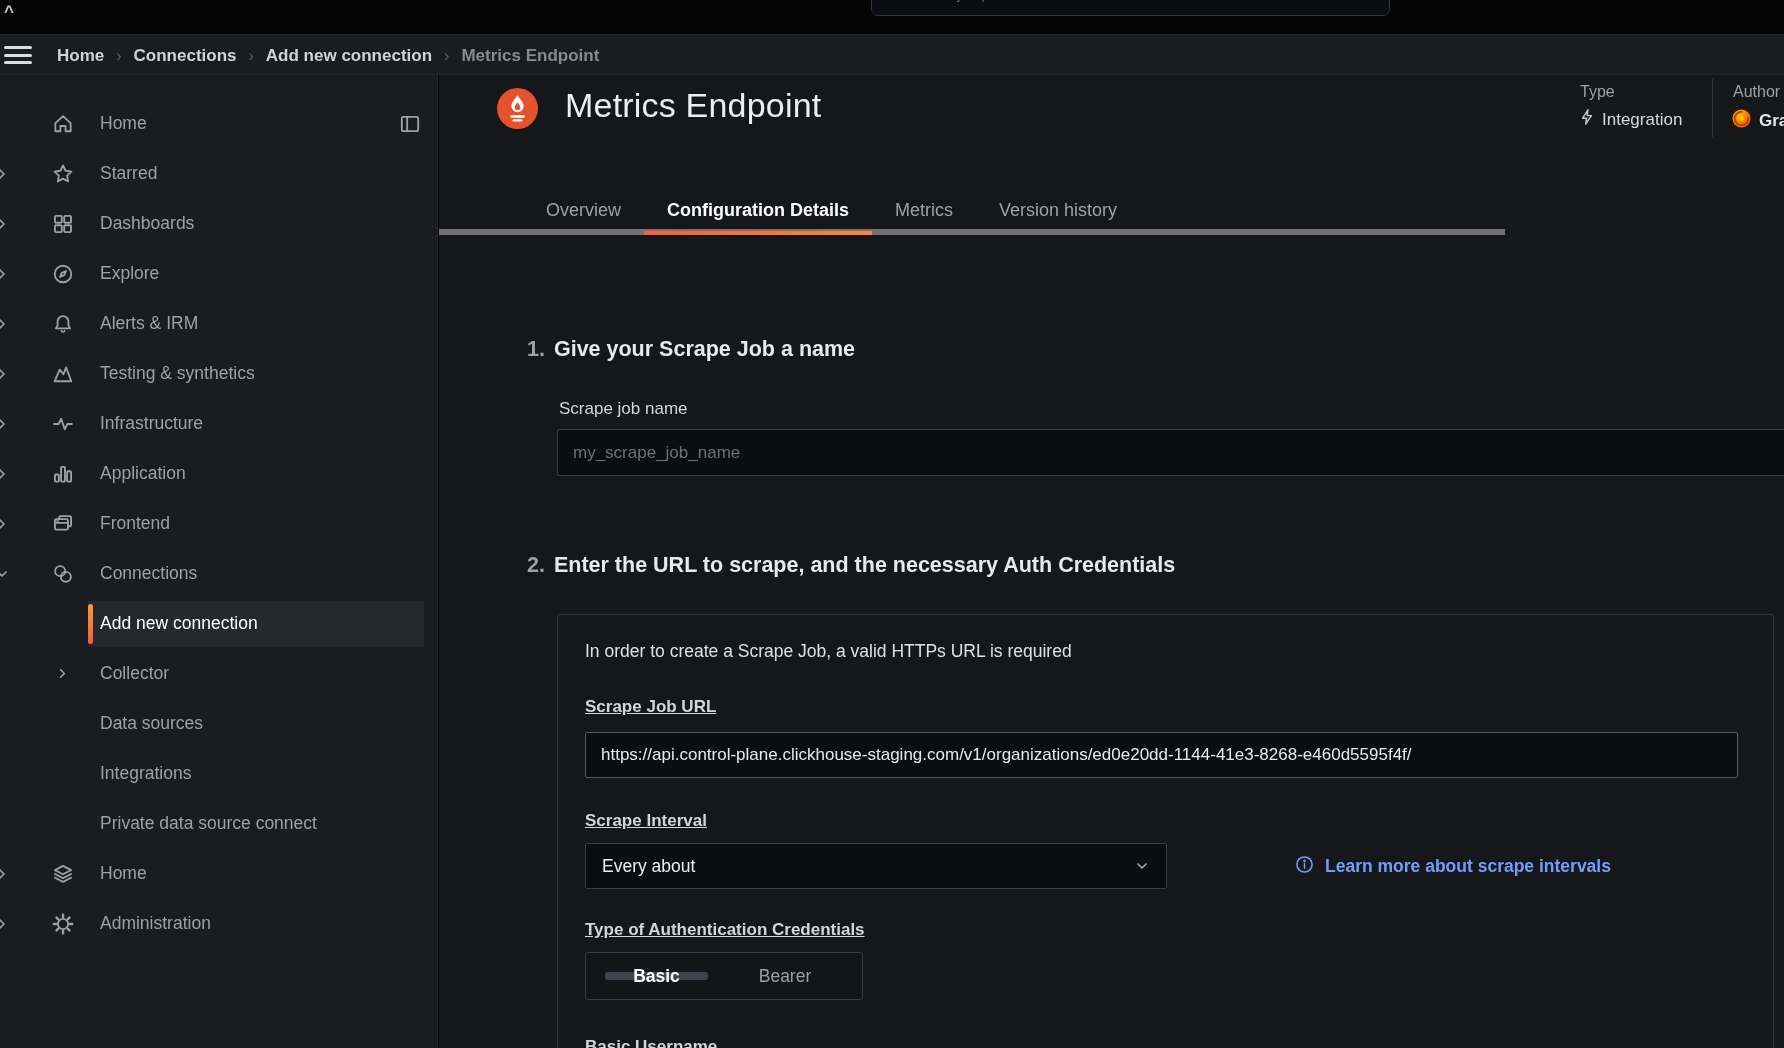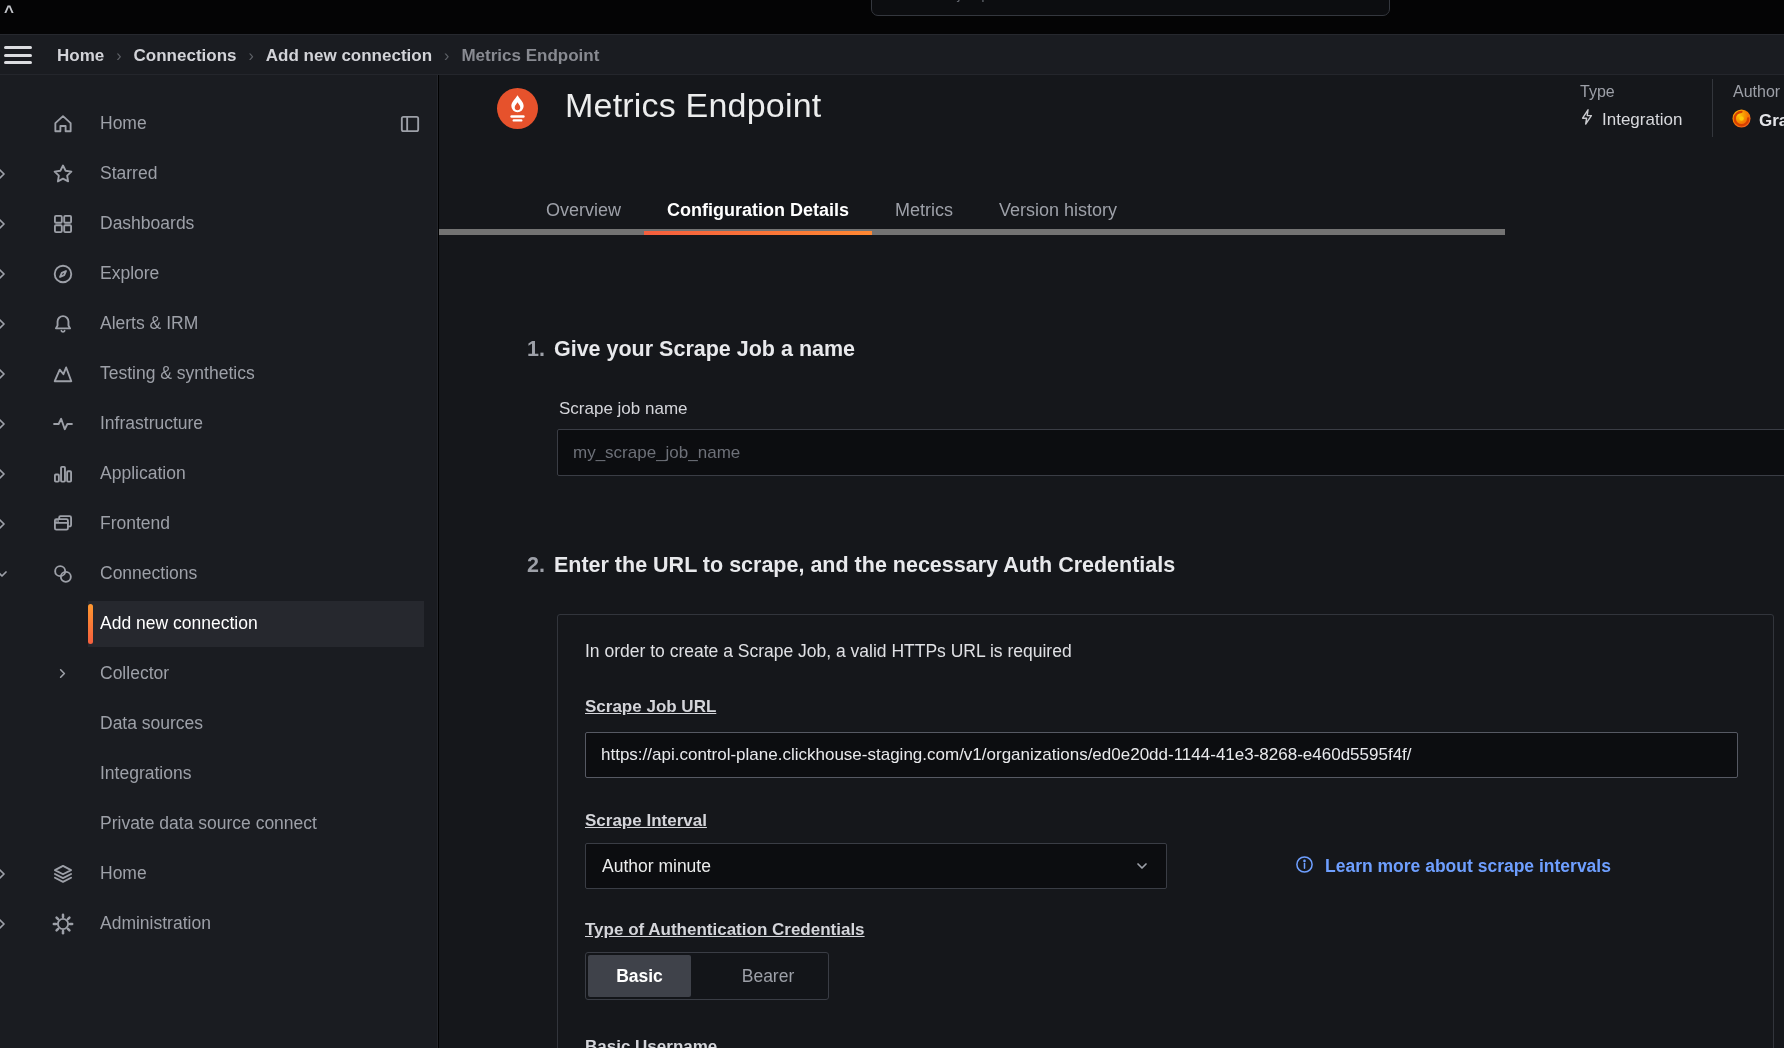--- a/index.html
+++ b/index.html
@@ -81,21 +81,21 @@
   .dropdown { position:absolute; left:27px; top:228px; width:582px; height:46px; background:#0c0d10;
               border:1px solid #3a3d45; border-radius:2px; display:flex; align-items:center;
               padding:0 16px; cursor:pointer; }
   .dropdown .dd-val { font-size:17.5px; font-weight:500; color:#eceded; flex:1; }
   .dropdown .dd-chev { width:16px; height:16px; color:#9da0a8; }
 
   .learn { position:absolute; left:737px; top:240px; display:flex; align-items:center; gap:11px; cursor:pointer; }
   .learn .ltxt { font-size:17.5px; font-weight:600; color:#6e9fff; white-space:nowrap; }
 
   .seg { position:absolute; left:27px; top:337px; height:48px; display:flex; align-items:stretch;
-         border:1px solid #3a3d45; border-radius:3px; padding:2px; background:#131519; }
+         border:1px solid #3a3d45; border-radius:3px; padding:19px; background:#131519; }
   .seg-btn { display:flex; align-items:center; justify-content:center; font-size:17.5px; cursor:pointer;
              border-radius:2px; }
   .seg-btn.sel { width:103px; background:#3f424a; color:#ffffff; font-weight:700; }
   .seg-btn.unsel { width:116px; color:#9da0a8; font-weight:400;margin-left:19px; }
 
   .clipped-label { position:absolute; left:27px; top:422px; font-size:17px; font-weight:700; color:#d4d5da; }
 </style>
 </head>
 <body>
 
@@ -404,21 +404,21 @@
     </div>
 
     <div class="panel">
       <div class="panel-note">In order to create a Scrape Job, a valid HTTPs URL is required</div>
 
       <div class="field-label bold" style="left:27px; top:82px;">Scrape Job URL</div>
       <input class="text-input" style="left: 27px; top: 117px; width: 1153px; height: 46px; border-color: rgb(86, 89, 99);" value="https://api.control-plane.clickhouse-staging.com/v1/organizations/ed0e20dd-1144-41e3-8268-e460d5595f4f/">
 
       <div class="field-label bold" style="left:27px; top:196px;">Scrape Interval</div>
       <div class="dropdown">
-        <span class="dd-val">Author minute</span>
+        <span class="dd-val">Every about</span>
         <span class="dd-chev">
           <svg class="stk" viewBox="0 0 16 16" width="16" height="16" style="stroke:#9da0a8">
               <path d="M4 6 L8 10 L12 6"></path>
             </svg>
         </span>
       </div>
 
       <div class="learn">
         <span>
           <svg viewBox="0 0 20 20" width="19" height="19" fill="none" stroke="#6e9fff" stroke-width="1.6" stroke-linecap="round">

